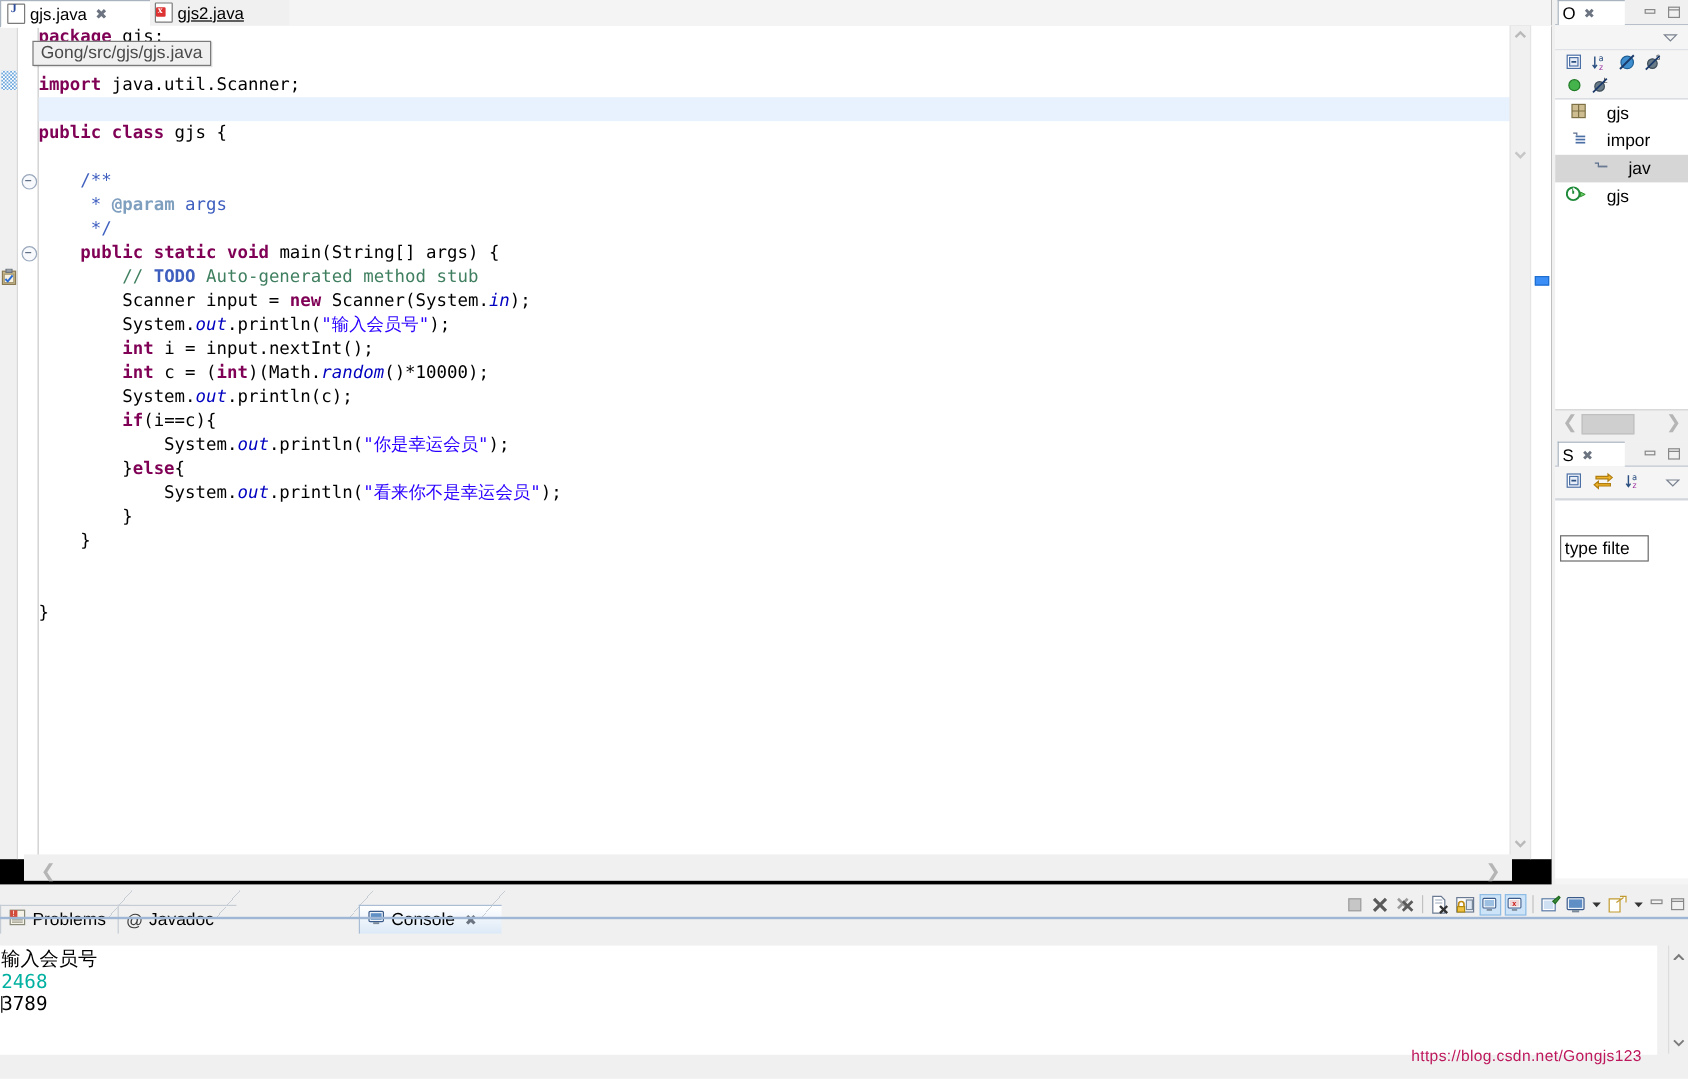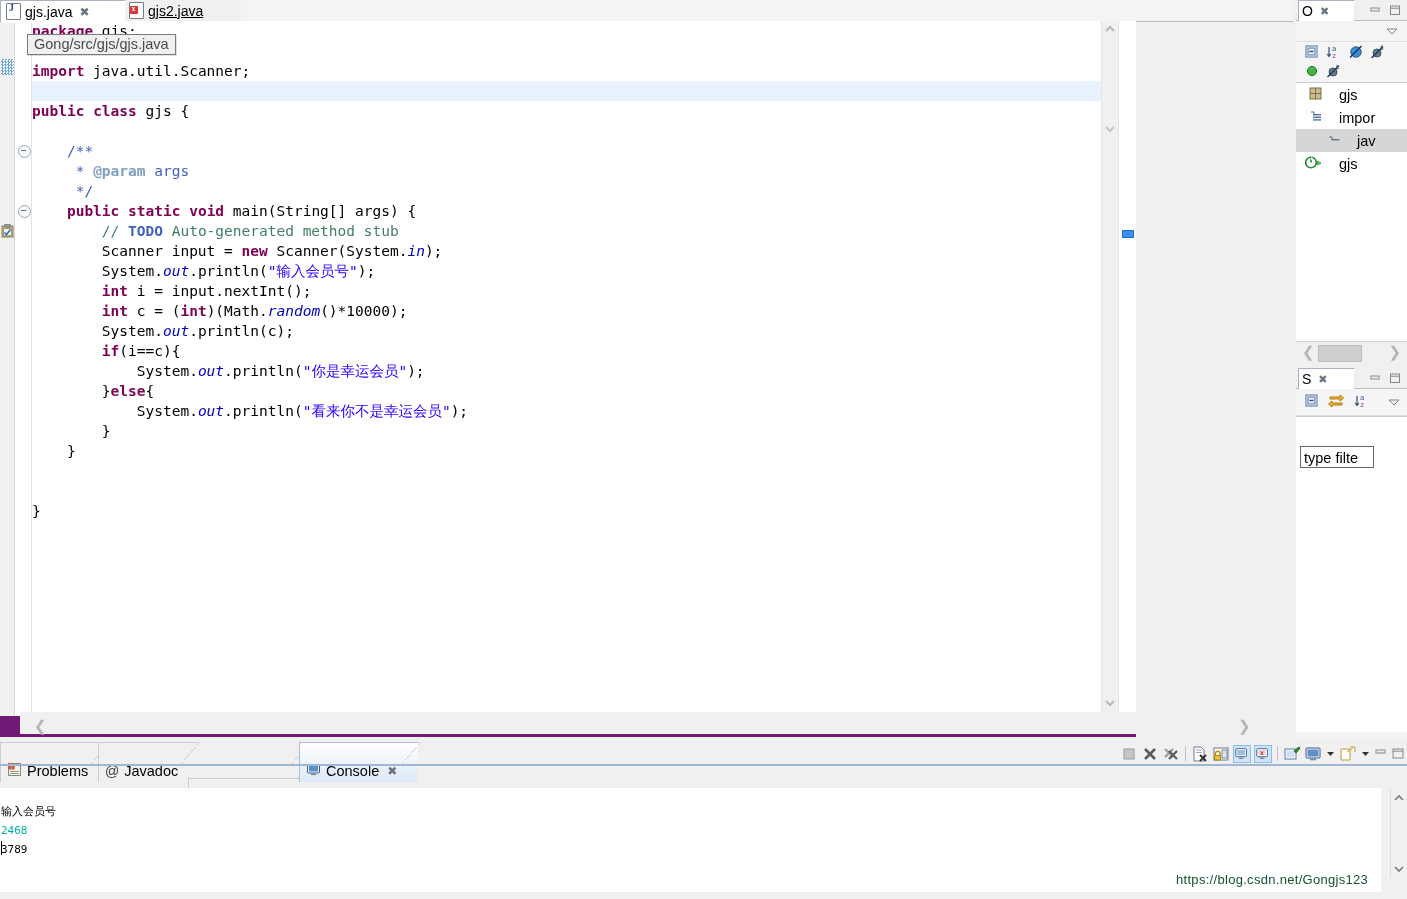--- a/index.html
+++ b/index.html
@@ -8,22 +8,22 @@
     overflow: hidden;
     background: #ffffff;
     font-family: "Liberation Sans", sans-serif;
     font-size: 13px;
     color: #000;
   }
   #root { position: relative; width: 1407px; height: 899px; background: #f0f0f0; }
 
   
   #editor-area {
-    position: absolute; left: 0; top: 0; width: 1136px; height: 737px;
-    background: #701a75;
+    position: absolute; left: 0; top: 0; width: 1293px; height: 737px;
+    background: #000000;
   }
   #editor-tabbar {
     position: absolute; left: 0; top: 0; width: 1293px; height: 21px;
     background: #f4f4f4;
     border-bottom: 1px solid #b0b8c4;
   }
   .etab {
     position: absolute; top: 0; height: 21px;
     display: flex; align-items: center; gap: 4px;
     padding: 0 7px 0 5px;
@@ -206,23 +206,23 @@
   }
   #btabbar {
     position: absolute; left: 0; top: 0; width: 1407px; height: 25px;
     background: #f0f0f0;
   }
   #btab-underline {
     position: absolute; left: 0; top: 24px; width: 1407px; height: 2px;
     background: #9fb7d4;
   }
   .btab {
-    position: absolute; top: 2px; height: 23px;
+    position: absolute; top: 14px; height: 23px;
     display: flex; align-items: center; gap: 5px;
-    padding: 16px 8px 0 6px; font-size: 14.5px; color: #000; white-space: nowrap;
+    padding: 0 8px 0 6px; font-size: 14.5px; color: #000; white-space: nowrap;
     background: #f0f0f0;
     border-top: 1px solid #c6ccd4;
     border-left: 1px solid #c6ccd4;
   }
   .btab.active {
     background: linear-gradient(to bottom, #ffffff 0%, #dce9f7 100%);
     border-top: 1px solid #a9bdd4; border-left: 1px solid #a9bdd4;
   }
   .btab-slant {
     position: absolute; top: 2px; height: 23px; width: 20px;
@@ -241,43 +241,43 @@
     background: #f0f0f0;
     font-size: 14.5px; color: #000;
     white-space: nowrap; overflow: hidden;
     line-height: 21px;
     border-bottom: 1px solid #dcdcdc;
   }
   #console-body {
     position: absolute; left: 0; top: 48px; width: 1380px; height: 90px;
     background: #ffffff;
     font-family: "DejaVu Sans Mono", monospace;
-    font-size: 11px; line-height: 19px;
-    padding: 14px 0 0 1px;
+    font-size: 16px; line-height: 19px;
+    padding: 1px 0 0 1px;
     overflow: hidden;
     white-space: pre;
   }
   #console-body .cl { height: 19px; }
   .c-green { color: #00b0a0; }
   .c-black { color: #000000; }
   #caret {
     display: inline-block; width: 1px; height: 14px; background: #000;
     vertical-align: -2px; margin-right: -1px;
   }
   #console-vscroll {
     position: absolute; right: 0; top: 48px; width: 16px; height: 90px;
     background: #f0f0f0; border-left: 1px solid #dcdcdc;
   }
   #console-vthumb {
     position: absolute; left: 2px; top: 12px; width: 12px; height: 50px;
     background: #f0f0f0;
   }
   #watermark {
     position: absolute; left: 1176px; top: 872px;
-    font-size: 13px; color: #14532d; letter-spacing: .3px;
+    font-size: 13px; color: #be185d; letter-spacing: .3px;
     font-family: "Liberation Sans", sans-serif;
     white-space: nowrap; z-index: 30;
     pointer-events: none;
   }
   .chev { color: #b5b5b5; font-size: 15px; font-family: "DejaVu Sans", sans-serif; }
 </style>
 </head>
 <body>
 
 <div id="root">

